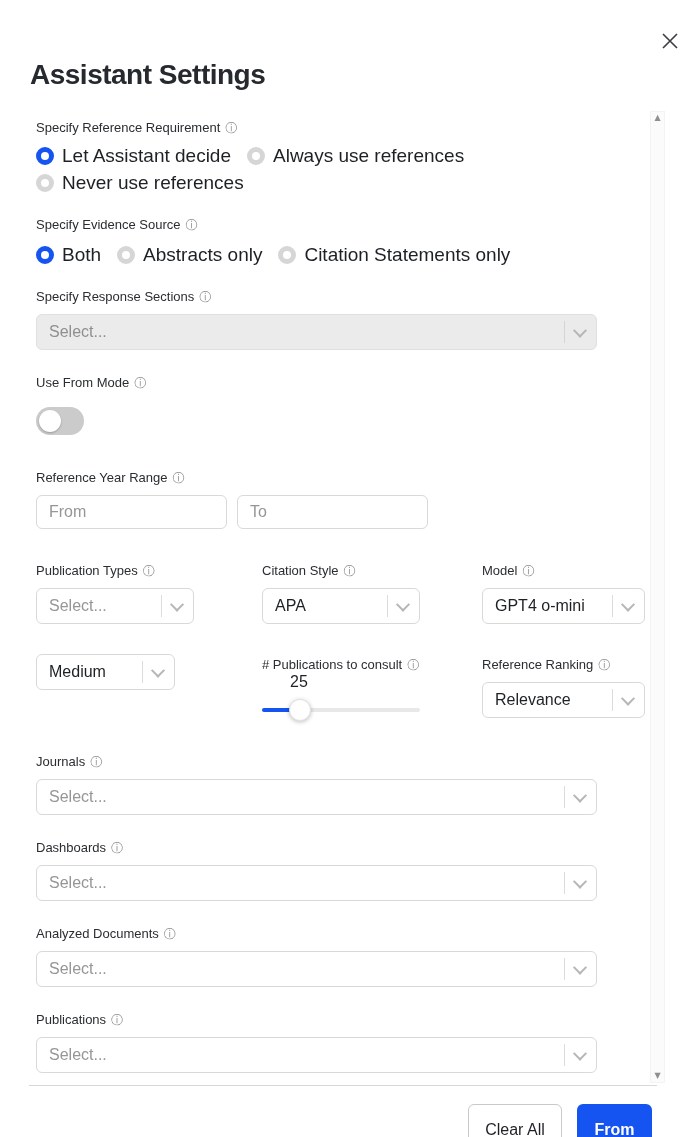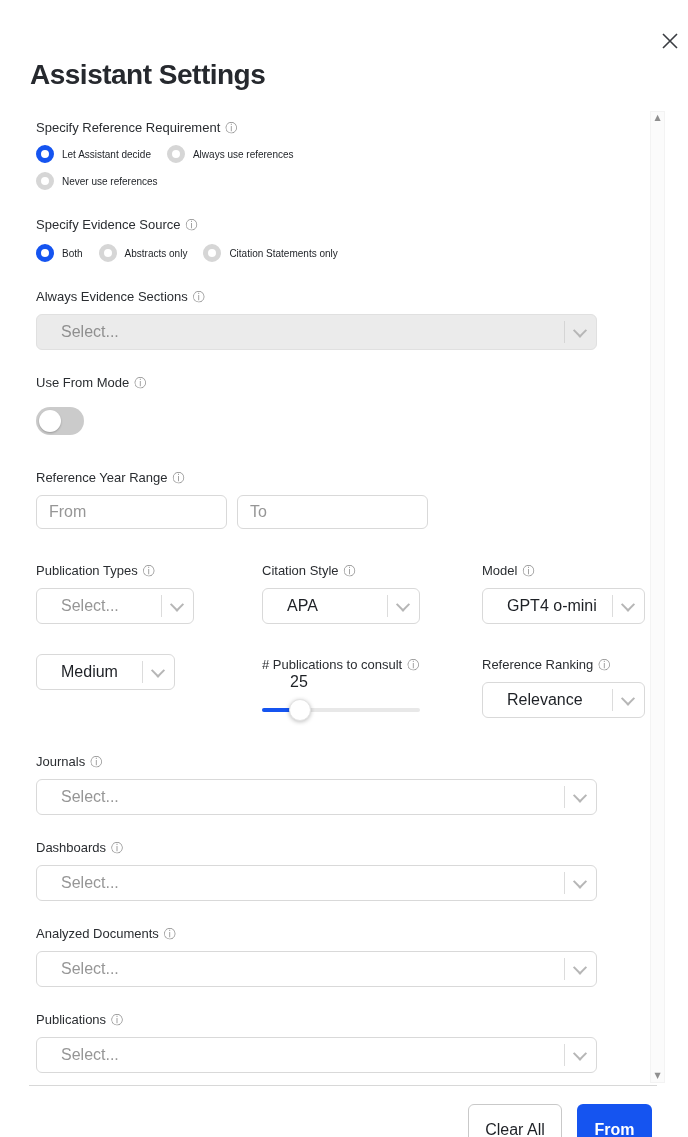--- a/index.html
+++ b/index.html
@@ -11,25 +11,25 @@
   .close{right:8px;top:8px;width:20px;height:20px;cursor:pointer;}
   
   .flabel{left:36px;font-size:13px;color:#2a2d31;display:flex;align-items:center;gap:5px;white-space:nowrap;}
   .info{font-size:12px;color:#8d8d8d;line-height:1;font-family:"DejaVu Sans",sans-serif;}
   
   .radio-row{left:36px;display:flex;gap:16px;align-items:center;white-space:nowrap;}
   .radio{display:flex;align-items:center;gap:8px;cursor:pointer;}
   .rdot{width:18px;height:18px;border-radius:50%;box-sizing:border-box;background:#fff;flex:0 0 auto;}
   .rdot.on{border:5px solid #1554f0;}
   .rdot.off{border:5px solid #d6d6d6;}
-  .rlabel{font-size:10px;color:#1d2025;}
+  .rlabel{font-size:19px;color:#1d2025;}
   
   .sel{height:36px;box-sizing:border-box;border:1px solid #d9d9d9;border-radius:6px;background:#fff;
        display:flex;align-items:center;cursor:pointer;}
-  .sel-text{flex:1;padding-left:24px;font-size:16px;color:#1d2025;white-space:nowrap;overflow:hidden;}
+  .sel-text{flex:1;padding-left:12px;font-size:16px;color:#1d2025;white-space:nowrap;overflow:hidden;}
   .sel-text.ph{color:#969696;}
   .sel-sep{width:1px;height:22px;background:#dcdcdc;flex:0 0 auto;}
   .chev{width:8px;height:8px;border-right:2px solid #b6b6b6;border-bottom:2px solid #b6b6b6;
         transform:rotate(45deg) translate(-1px,-1px);margin:0 11px 0 10px;flex:0 0 auto;}
   .sel.disabled{background:#ebebeb;border-color:#e0e0e0;cursor:default;}
   .sel.disabled .sel-text{color:#8f8f8f;}
   .sel.disabled .sel-sep{background:#d5d5d5;}
   
   .toggle{left:36px;width:48px;height:28px;border-radius:14px;background:#cbcbcb;cursor:pointer;}
   .toggle .knob{position:absolute;left:3px;top:3px;width:22px;height:22px;border-radius:50%;background:#fff;
@@ -103,21 +103,21 @@
       <span class="rdot off"></span>
       <span class="rlabel">Abstracts only</span>
     </label>
     <label class="radio">
       <span class="rdot off"></span>
       <span class="rlabel">Citation Statements only</span>
     </label>
   </div>
 
   <div class="abs flabel" style="top:266px">
-    <span>Always Evidence Sections</span>
+    <span>Specify Response Sections</span>
     <span class="info">ⓘ</span>
   </div>
   <div class="abs sel disabled" style="left:36px;top:291px;width:561px">
     <span class="sel-text ph">Select...</span>
     <span class="sel-sep"></span>
     <span class="chev"></span>
   </div>
 
   <div class="abs flabel" style="top:352px">
     <span>Use From Mode</span>

